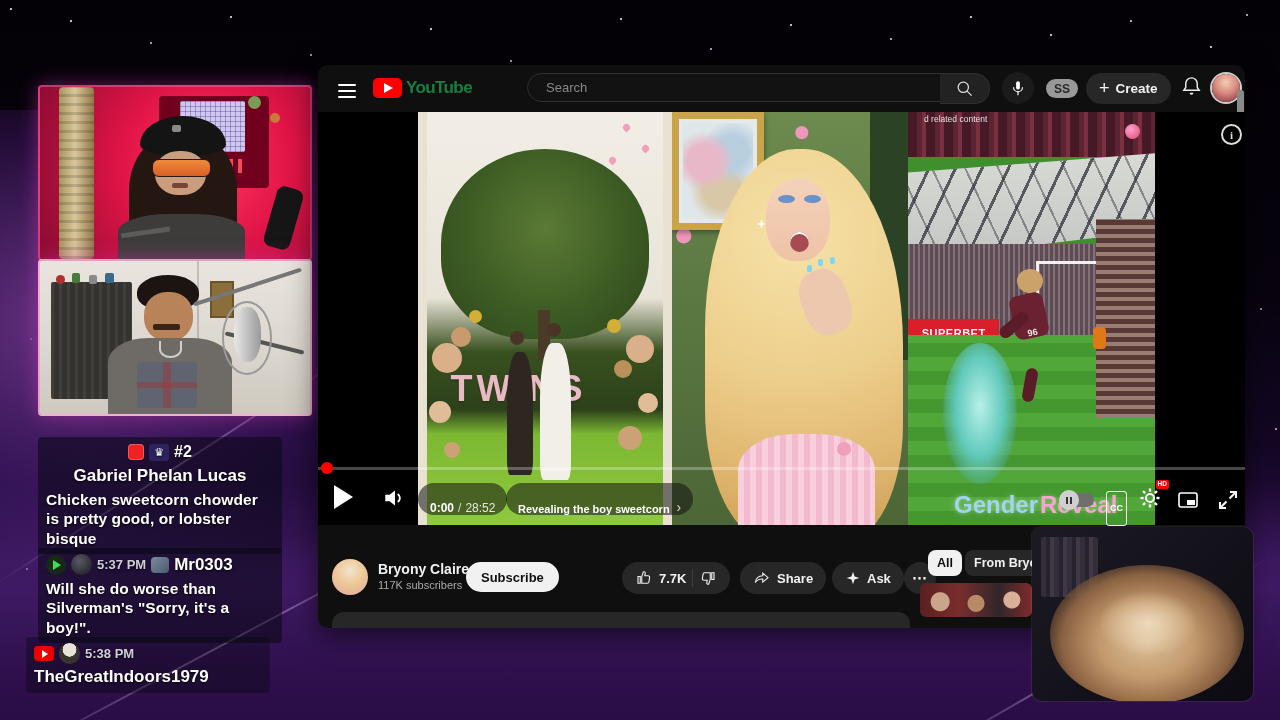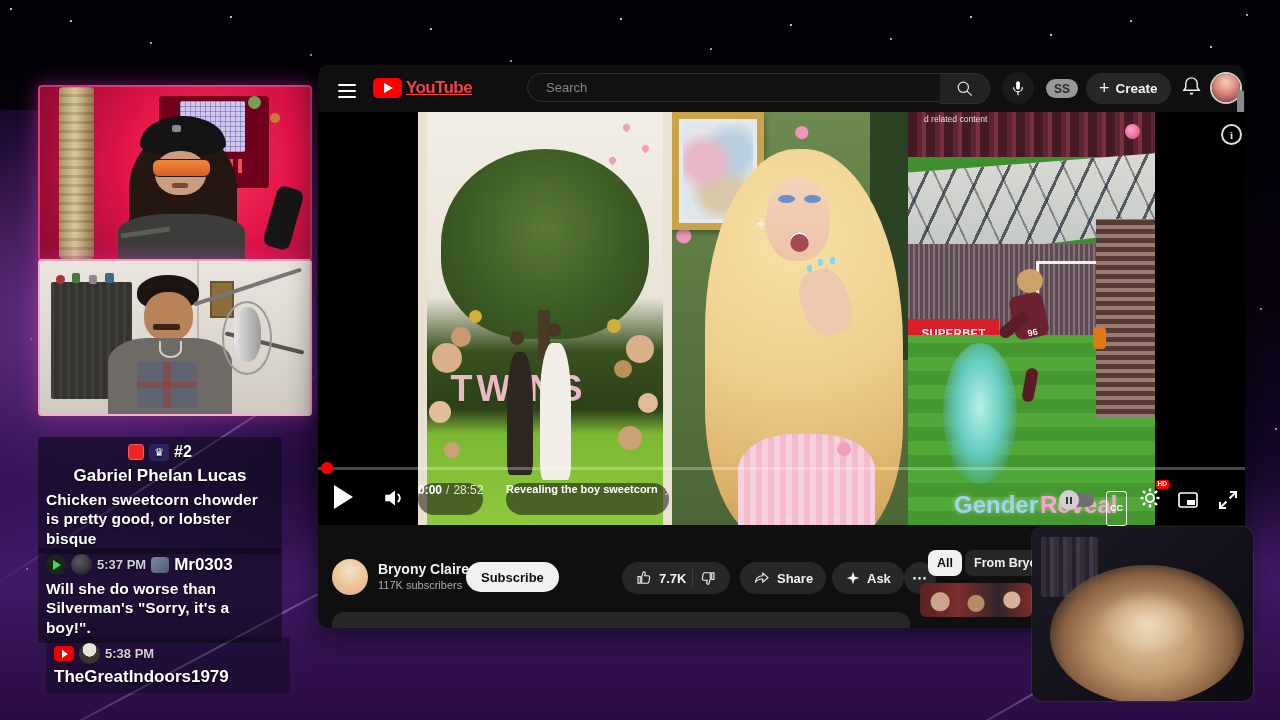--- a/index.html
+++ b/index.html
@@ -32,21 +32,21 @@
   .chat-text{font-size:15.5px;font-weight:600;line-height:1.25;margin-top:4px;letter-spacing:.1px;}
   .badge{display:inline-block;flex:0 0 auto;}
   
   #yt{left:318px;top:65px;width:927px;height:563px;background:#0f0f0f;border-radius:10px;overflow:hidden;
     box-shadow:0 8px 30px rgba(0,0,0,.6);}
   .ytheader{left:0;top:0;width:927px;height:47px;background:#0f0f0f;}
   .hambar{width:18px;height:2px;background:#fff;border-radius:1px;margin:4px 0;}
   .logo-badge{width:29px;height:20px;background:#f00;border-radius:5px;position:relative;}
   .logo-badge::after{content:"";position:absolute;left:11px;top:5px;border-left:9px solid #fff;
     border-top:5px solid transparent;border-bottom:5px solid transparent;}
-  .logo-text{color:#ef4444;font-weight:bold;font-size:17px;letter-spacing:-.6px;text-decoration:underline;}
+  .logo-text{color:#15803d;font-weight:bold;font-size:17px;letter-spacing:-.6px;}
   .searchbox{left:209px;top:8px;width:414px;height:29px;background:#121212;border:1px solid #2f2f2f;
     border-radius:16px 0 0 16px;display:flex;align-items:center;padding-left:16px;box-sizing:border-box;}
   .searchbox input{background:transparent;border:none;outline:none;color:#eee;font-size:13px;width:100%;
     font-family:"Liberation Sans",sans-serif;}
   .searchbox input::placeholder{color:#888;}
   .searchbtn{left:622px;top:8px;width:50px;height:31px;background:#222;border:1px solid #2f2f2f;border-left:none;
     border-radius:0 16px 16px 0;display:flex;align-items:center;justify-content:center;box-sizing:border-box;}
   .micbtn{left:684px;top:7px;width:32px;height:32px;border-radius:50%;background:#1b1b1b;
     display:flex;align-items:center;justify-content:center;}
   .ss-pill{left:728px;top:14px;height:19px;padding:0 8px;border-radius:10px;background:#989898;
@@ -107,22 +107,22 @@
   .superbet{left:0;top:50%;width:37%;height:7%;background:#d91f2b;color:#fff;font-weight:bold;
     font-size:11px;display:flex;align-items:center;justify-content:center;letter-spacing:.5px;}
   .smoke{left:14%;top:56%;width:30%;height:34%;border-radius:50%;
     background:radial-gradient(ellipse at 50% 45%,#b8f0e8 0%,#62cabc 45%,rgba(64,150,140,.25) 75%,transparent 100%);}
   .crowdR{right:0;top:26%;width:24%;height:48%;
     background:repeating-linear-gradient(0deg,rgba(240,220,200,.35) 0 4px,rgba(70,40,40,.5) 4px 9px),#6b4a44;}
   .jersey{color:#f0e6e6;font-size:9px;font-weight:bold;}
   
   .progress{left:0;top:355px;width:927px;height:3px;background:rgba(255,255,255,.28);}
   .prog-dot{left:3px;top:350px;width:12px;height:12px;border-radius:50%;background:#f00;}
-  .ctl-pill{height:32px;border-radius:16px;background:rgba(18,18,18,.55);display:flex;align-items:flex-start;
-    padding:0 0;color:#fff;}
+  .ctl-pill{height:32px;border-radius:16px;background:rgba(18,18,18,.55);display:flex;align-items:flex-end;
+    padding:0 12px;color:#fff;}
   .play-tri{width:0;height:0;border-left:19px solid #fff;border-top:12px solid transparent;border-bottom:12px solid transparent;}
   .wm1{color:#9fd4f2;font-weight:bold;font-size:24px;text-shadow:0 0 5px rgba(255,255,255,.45);}
   .wm2{color:#f5a6cf;font-weight:bold;font-size:24px;text-shadow:0 0 5px rgba(255,255,255,.35);}
   .ccbox{border:1.6px solid #fff;border-radius:3px;color:#fff;font-size:9px;font-weight:bold;
     padding:12px 3px;line-height:1;}
   .hd-chip{position:absolute;right:-7px;top:-6px;background:#f00;color:#fff;font-size:6.5px;font-weight:bold;
     border-radius:2px;padding:1px 2px;line-height:1;}
   .toggle{width:34px;height:14px;border-radius:7px;background:#6f6f6f;position:relative;}
   .toggle .knob{position:absolute;left:-1px;top:-3px;width:20px;height:20px;border-radius:50%;background:#cfcfcf;
     display:flex;align-items:center;justify-content:center;gap:2px;}
@@ -243,21 +243,21 @@
           </span>
         <span class="badge" style="width:21px;height:21px;border-radius:50%;background:radial-gradient(circle at 40% 35%,#5a5a66,#17171d)"></span>
         <span class="chat-time">5:37 PM</span>
         <span class="badge" style="width:18px;height:16px;border-radius:4px;background:linear-gradient(135deg,#7a8ba0,#4a5a6e)"></span>
         <span class="chat-name">Mr0303</span>
       </div>
       <div class="chat-text">Will she do worse than Silverman's "Sorry, it's a boy!".</div>
     </div>
   </div>
 
-  <div class="abs" style="left:46px;top:637px;z-index:2">
+  <div class="abs" style="left:26px;top:637px;z-index:2">
     <div class="chat-msg" style="background:rgba(8,8,18,.4)">
       <div class="chat-head">
         <span class="badge" style="width:20px;height:15px;border-radius:4px;background:#e00;position:relative">
             <i style="position:absolute;left:8px;top:4px;border-left:6px solid #fff;border-top:4px solid transparent;border-bottom:4px solid transparent"></i>
           </span>
         <span class="badge" style="width:21px;height:21px;border-radius:50%;background:radial-gradient(circle at 50% 32%,#e8e2d8 0 38%,#3a342e 40%)"></span>
         <span class="chat-time">5:38 PM</span>
       </div>
       <div class="chat-name" style="margin-top:3px">TheGreatIndoors1979</div>
     </div>

